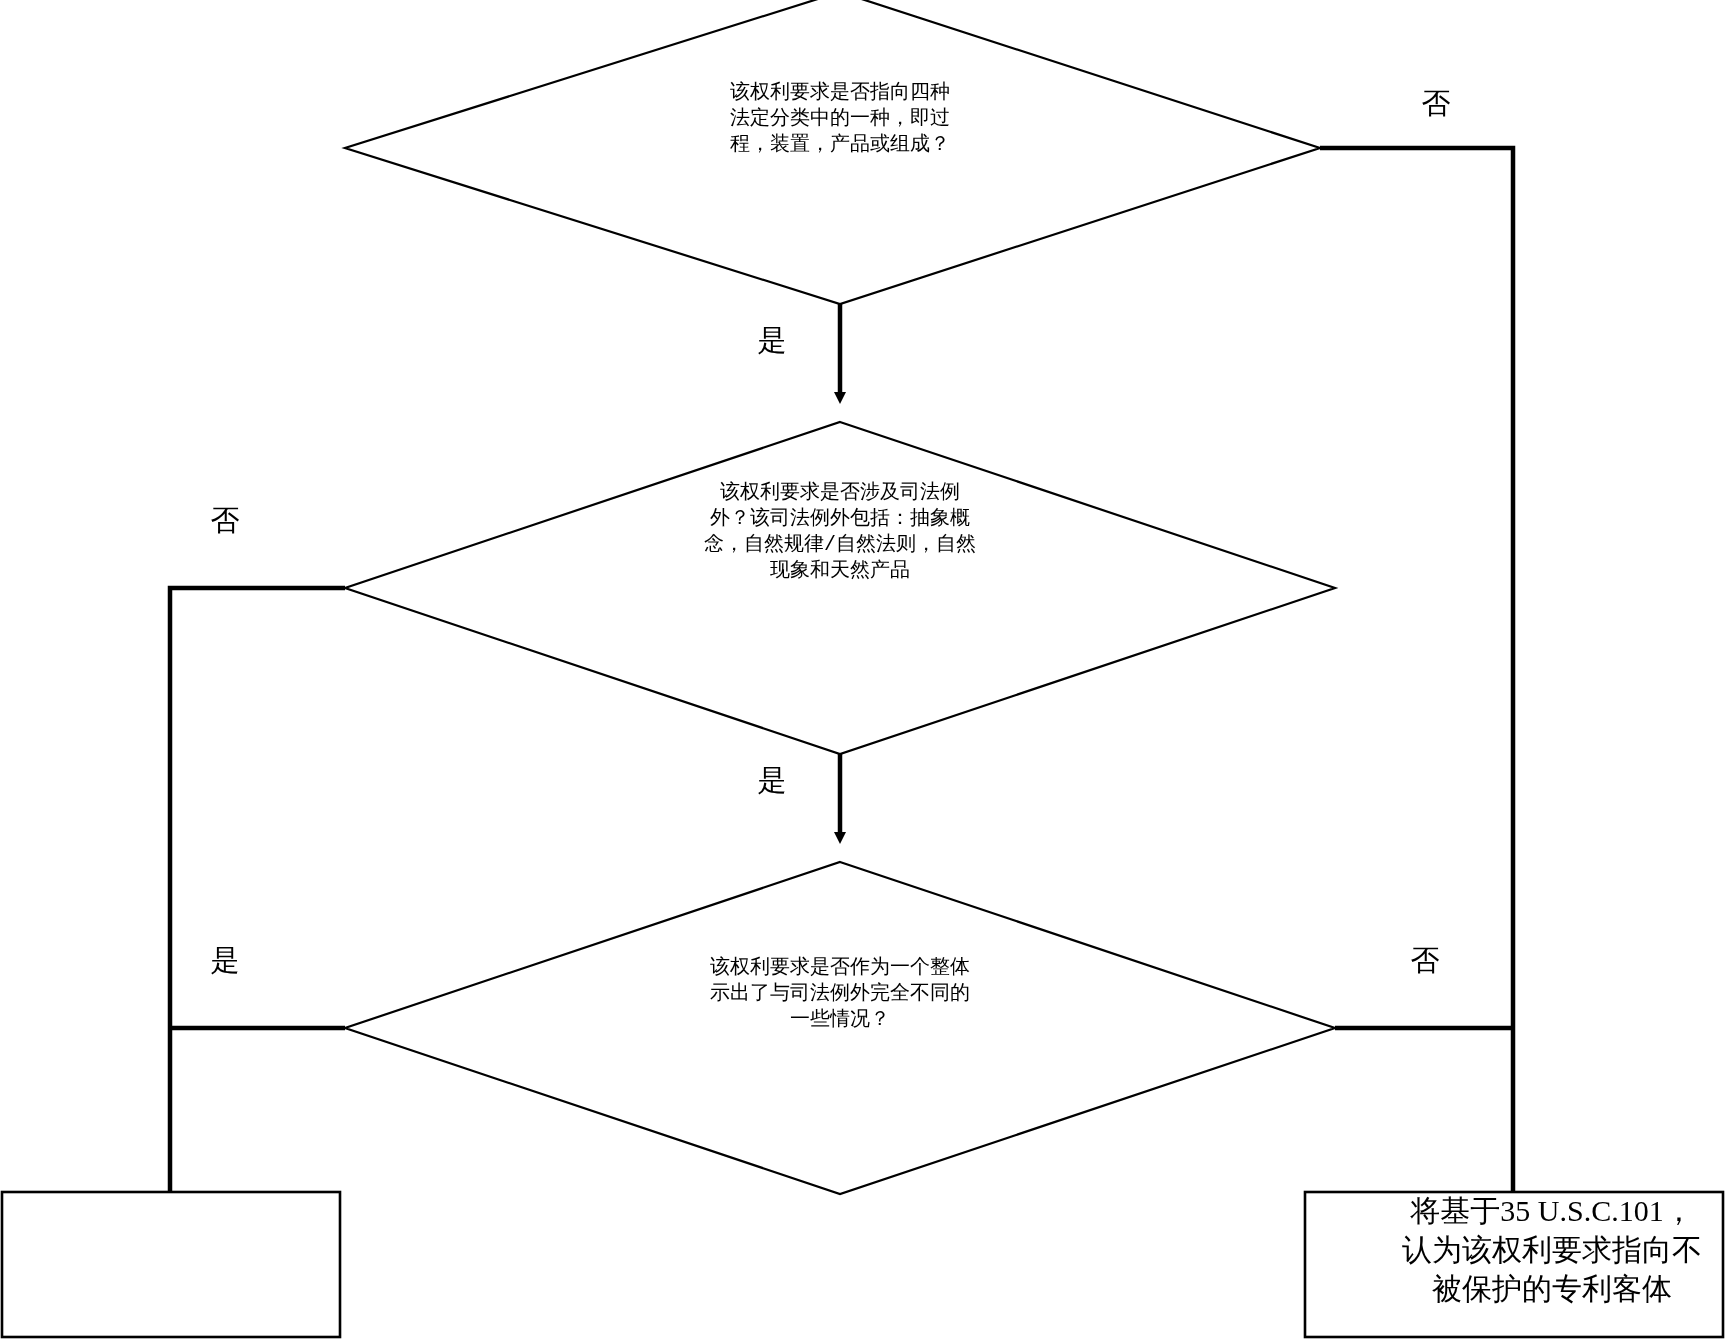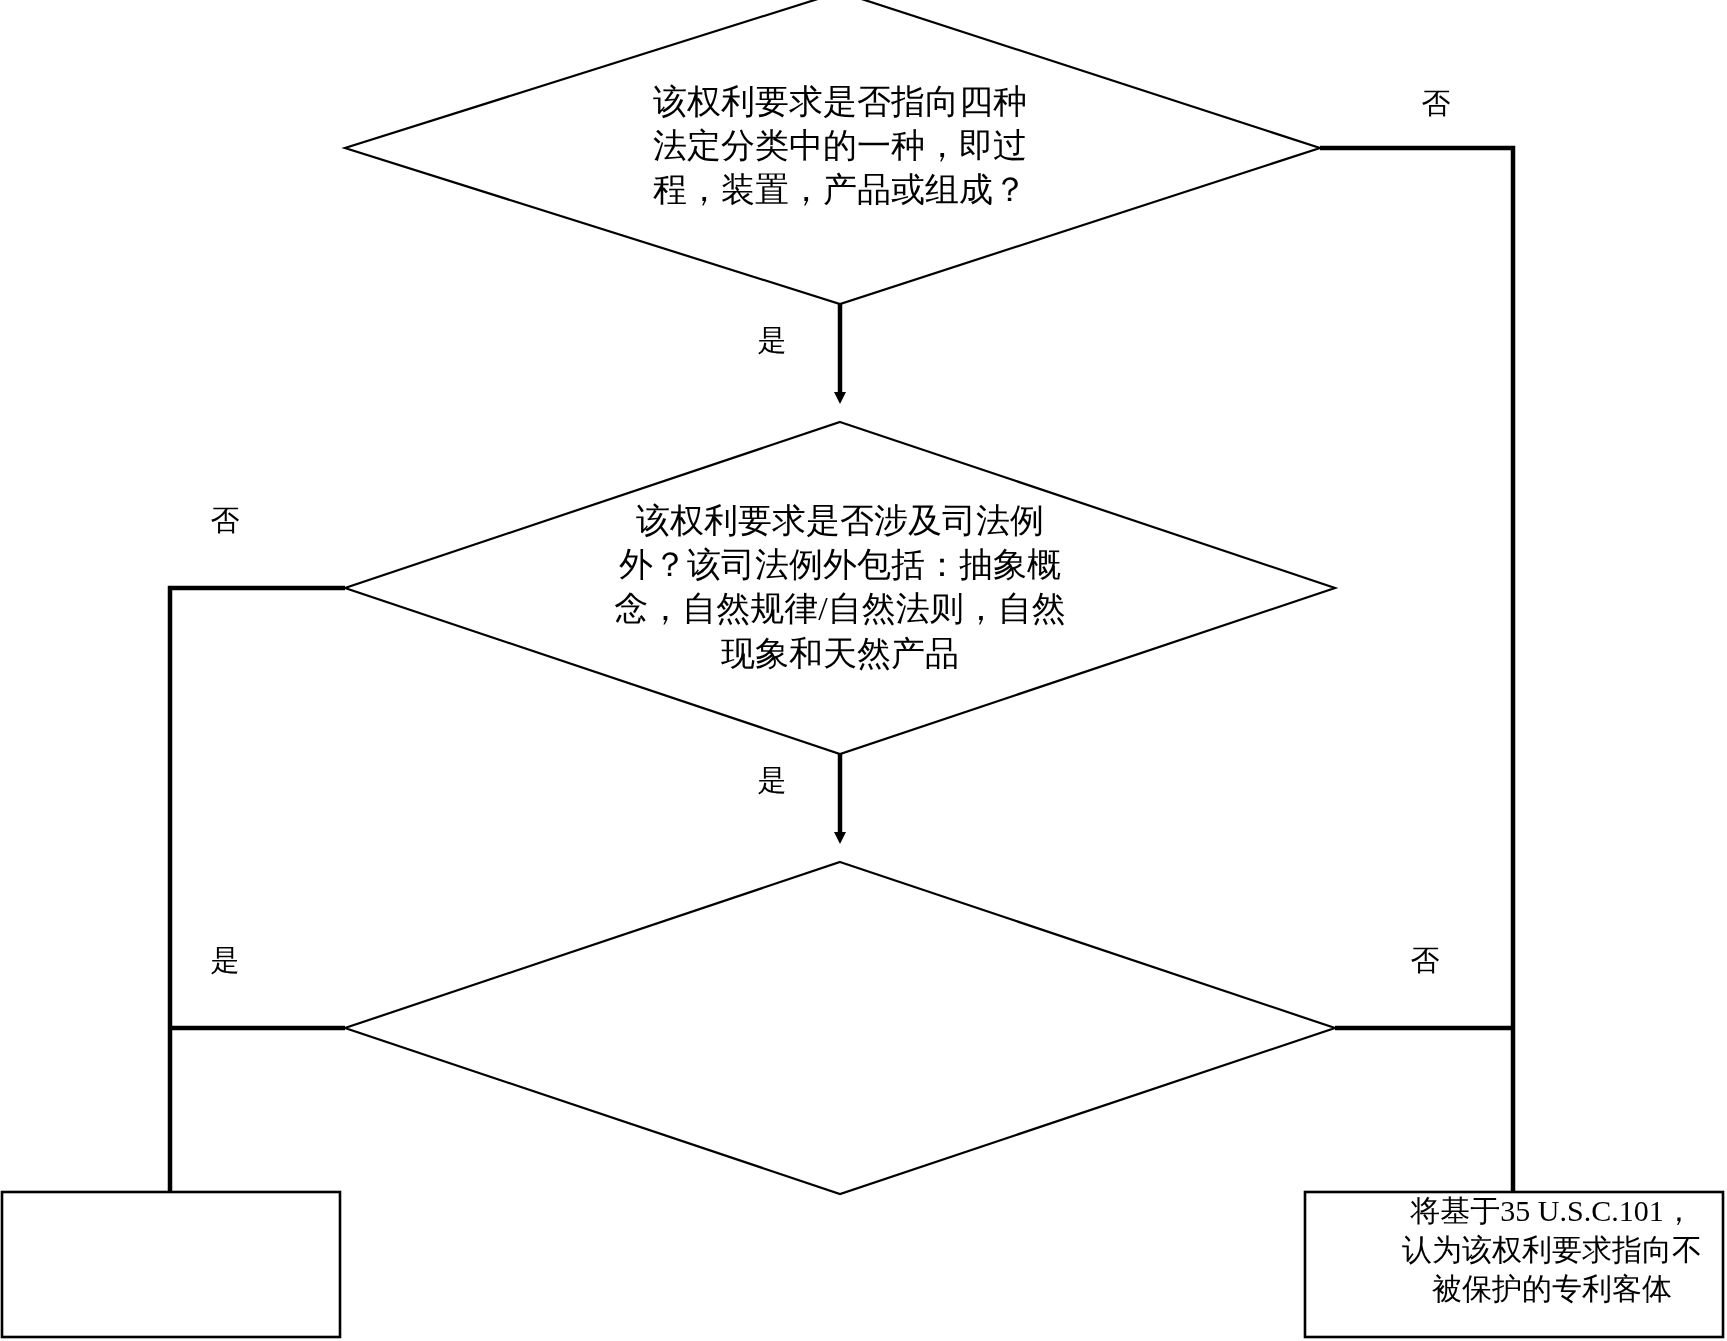--- a/index.html
+++ b/index.html
@@ -22,23 +22,24 @@
     position: absolute;
     left: 0;
     top: 0;
     width: 1727px;
     height: 1341px;
   }
   .node-text {
     position: absolute;
     text-align: center;
     line-height: 1.30;
-    font-size: 34px;
+    font-size: 20px;
     white-space: pre-line;
     pointer-events: none;
+    font-family: Liberation Mono, monospace;
   }
   .edge-label {
     position: absolute;
     font-size: 29px;
     text-align: center;
     line-height: 1.1;
   }
   .box-text {
     position: absolute;
     text-align: center;
@@ -79,25 +80,28 @@
 
     <polyline points="345,1028 170,1028" fill="none" stroke="#000000" stroke-width="4.5"></polyline>
 
     <polyline points="1335,1028 1513,1028" fill="none" stroke="#000000" stroke-width="4.5"></polyline>
   </svg>
 
   <div class="node-text" style="left:505px; top:80px; width:670px;">该权利要求是否指向四种
 法定分类中的一种，即过
 程，装置，产品或组成？</div>
 
-  <div class="node-text" style="left:495px; top:499px; width:690px;">该权利要求是否涉及司法例
+  <div class="node-text" style="left:495px; top:480px; width:690px;">该权利要求是否涉及司法例
 外？该司法例外包括：抽象概
 念，自然规律/自然法则，自然
 现象和天然产品</div>
 
+  <div class="node-text" style="left:495px; top:955px; width:690px;">该权利要求是否作为一个整体
+示出了与司法例外完全不同的
+一些情况？</div>
 
 
   <div class="box-text" style="left:1348px; top:1191px; width:408px;">将基于35 U.S.C.101，
 认为该权利要求指向不
 被保护的专利客体</div>
 
   <div class="edge-label" style="left:742px; top:325px; width:60px;">是</div>
 
   <div class="edge-label" style="left:1406px; top:88px; width:60px;">否</div>
 

